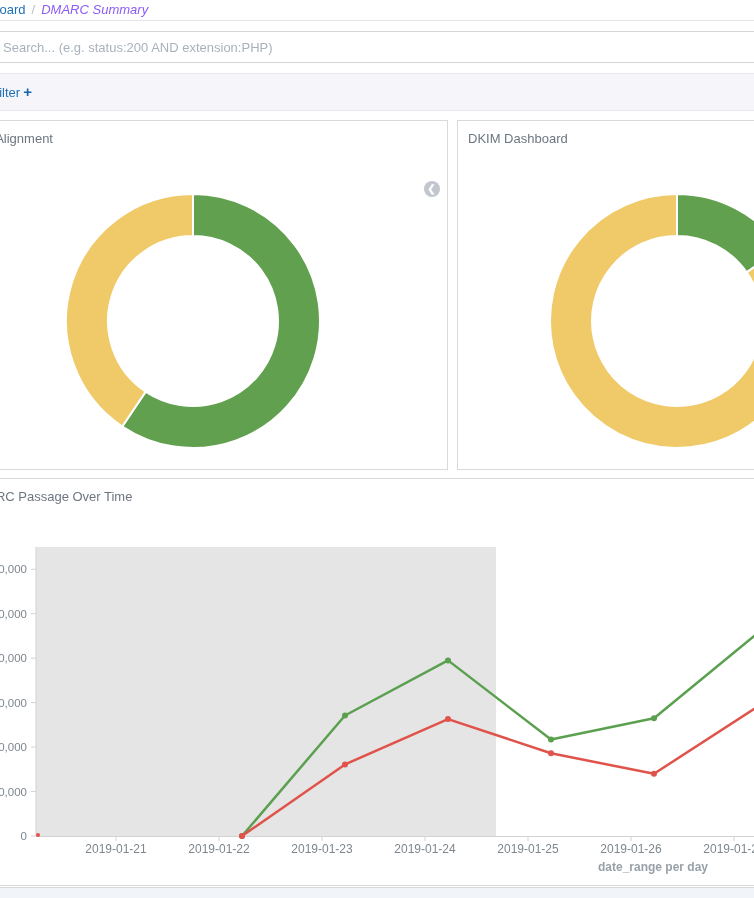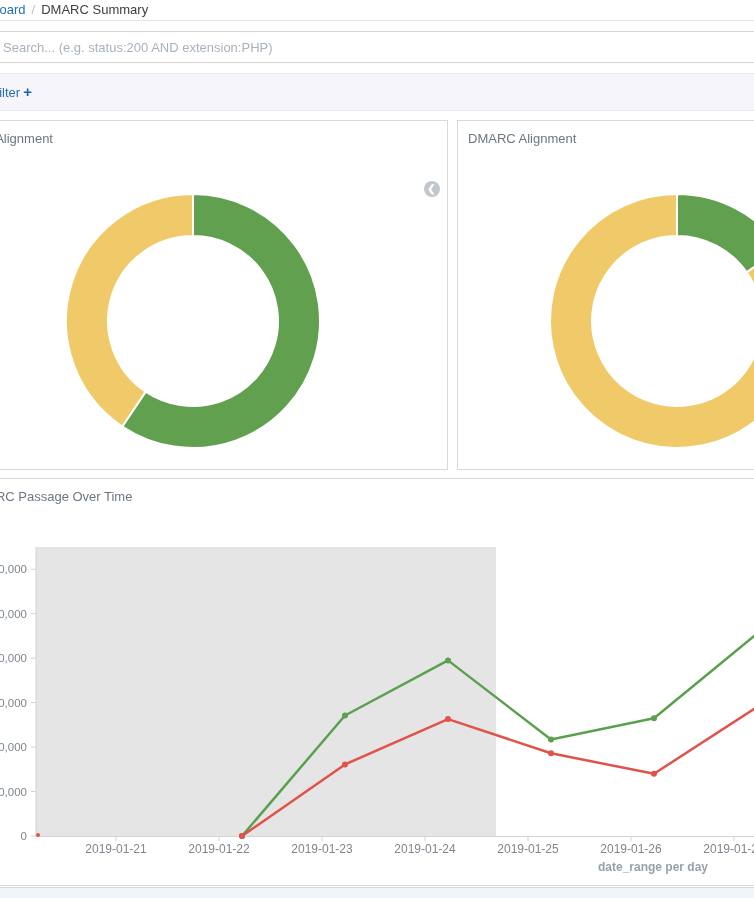--- a/index.html
+++ b/index.html
@@ -13,21 +13,21 @@
   .breadcrumb-bar {
     position: absolute; left: 0; top: 0; width: 754px; height: 21px;
     background: #ffffff; border-bottom: 1px solid #e4e4ea;
   }
   .breadcrumb {
     position: absolute; left: -38px; top: 0; white-space: nowrap;
     font-size: 13px; line-height: 20px;
   }
   .crumb-link { color: #1f6fb5; text-decoration: none; cursor: pointer; }
   .crumb-sep { color: #b9bfc6; padding: 0 6px; }
-  .crumb-current { color: #404040; }
+  .crumb-current { color: #8b5cf6; font-style: italic; }
   
   .search-input {
     position: absolute; left: -10px; top: 31px; width: 800px; height: 32px;
     border: 1px solid #d6d6d6; border-radius: 4px; background: #fff;
     padding: 0 12px; font-size: 13px; color: #3f4852; outline: none;
     font-family: "Liberation Sans", sans-serif;
   }
   .search-input::placeholder { color: #a9b2bc; opacity: 1; }
   
   .filter-bar {
@@ -89,21 +89,21 @@
     <svg id="donut1" width="492" height="350" viewBox="0 0 492 350">
         <path d="M236,73 A127,127 0 1 1 165.27679670600017,305.48567919786825 L188.66557259850404,270.6006514316441 A85,85 0 1 0 236,115 Z" fill="#61a04e" stroke="#ffffff" stroke-width="2" stroke-linejoin="round"></path>
         <path d="M165.27679670600017,305.48567919786825 A127,127 0 0 1 235.99999999999997,73 L235.99999999999997,115 A85,85 0 0 0 188.66557259850404,270.6006514316441 Z" fill="#f0c968" stroke="#ffffff" stroke-width="2" stroke-linejoin="round"></path>
       </svg>
     <div class="collapse-btn">
       <span class="chevron-left-icon">❮</span>
     </div>
   </div>
 
   <div class="panel" id="panel-dkim">
-    <div class="panel-title">DMARC Alignment</div>
+    <div class="panel-title">DKIM Dashboard</div>
     <svg id="donut2" width="492" height="350" viewBox="0 0 492 350">
         <path d="M219,73 A127,127 0 0 1 323.13391788433245,127.30112004948697 L288.69592929266344,151.34326932445978 A85,85 0 0 0 219,115 Z" fill="#61a04e" stroke="#ffffff" stroke-width="2" stroke-linejoin="round"></path>
         <path d="M323.13391788433245,127.30112004948697 A127,127 0 1 1 218.99999999999997,73 L218.99999999999997,115 A85,85 0 1 0 288.69592929266344,151.34326932445978 Z" fill="#f0c968" stroke="#ffffff" stroke-width="2" stroke-linejoin="round"></path>
       </svg>
   </div>
 
   <div class="panel" id="panel-line">
     <div class="panel-title">DMARC Passage Over Time</div>
     <svg id="linechart" width="1330" height="408" viewBox="0 0 1330 408">
         <rect x="79" y="68" width="460" height="289" fill="#e5e5e5"></rect>

